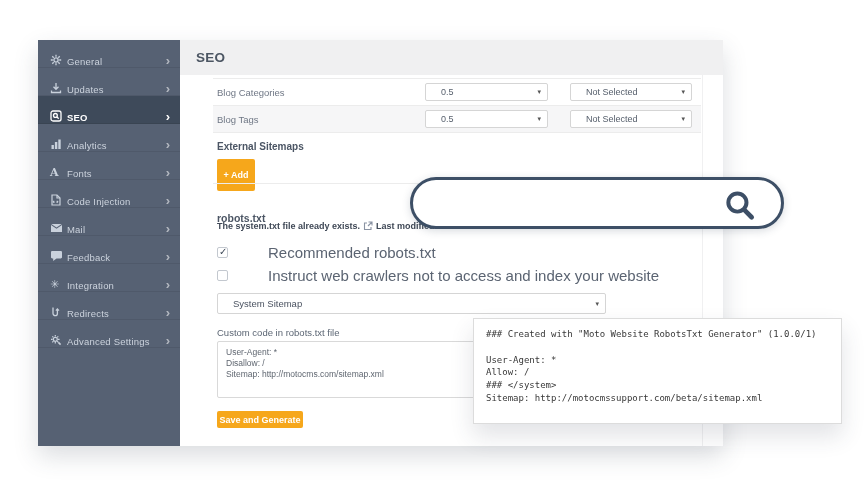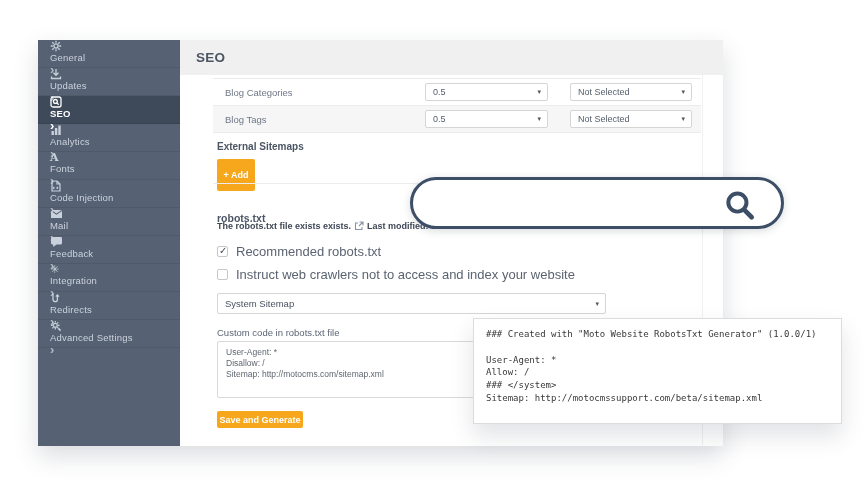--- a/index.html
+++ b/index.html
@@ -3,22 +3,22 @@
 <meta charset="utf-8">
 <style>
   * { margin:0; padding:0; box-sizing:border-box; }
   html,body { width:868px; height:480px; background:#ffffff; overflow:hidden;
               font-family:"Liberation Sans","DejaVu Sans",sans-serif; }
   .window { position:absolute; left:38px; top:40px; width:685px; height:406px;
             display:flex; border-radius:2px; box-shadow:0 10px 24px rgba(55,65,85,.18); background:#fff; }
 
   
   .sidebar { width:142px; background:#566173; flex:0 0 142px; }
-  .side-item { height:28px; display:flex; align-items:flex-start; padding:0 10px 0 12px;
-               border-bottom:1px solid rgba(0,0,0,.08); cursor:pointer; color:#c9d1dc;flex-direction:column; }
+  .side-item { height:28px; display:flex; align-items:flex-end; padding:0 10px 0 12px;
+               border-bottom:1px solid rgba(0,0,0,.08); cursor:pointer; color:#c9d1dc; }
   .side-item .icn { width:17px; height:14px; display:flex; align-items:center; justify-content:flex-start;
                     font-size:12px; line-height:1; color:#c9d1dc; }
   .side-item .lbl { flex:1; font-size:9.5px; color:#ccd3dd; letter-spacing:.2px; }
   .side-item .chev { font-size:13px; font-weight:bold; color:rgba(255,255,255,.55); line-height:1; }
   .side-item.selected { background:#3e4a5a; }
   .side-item.selected .lbl { color:#ffffff; font-weight:bold; }
   .side-item.selected .chev { color:#ffffff; }
   .side-item.selected .icn { color:#ffffff; }
   .side-item svg { display:block; }
 
@@ -27,42 +27,42 @@
   .content-header { height:35px; background:#f0f0f1; display:flex; align-items:center; padding-left:16px; }
   .content-title { font-size:13.5px; font-weight:bold; color:#4c5663; letter-spacing:.3px; }
   .vrule { position:absolute; left:522px; top:35px; bottom:0; width:1px; background:#f0f0f1; }
 
   .abs { position:absolute; }
 
   
   .prio-table { position:absolute; left:33px; top:38px; width:488px; border-top:1px solid #ececec; }
   .prio-row { height:27px; display:flex; align-items:center; position:relative; border-bottom:1px solid #ececec; }
   .prio-row.alt { background:#f6f6f7; }
-  .prio-label { font-size:9.5px; color:#6f7785; margin-left:12px; }
+  .prio-label { font-size:9.5px; color:#6f7785; margin-left:4px; }
 
   .fake-select { position:absolute; height:18px; background:#fff; border:1px solid #d5d5d5; border-radius:2px;
-                 font-size:9px; color:#555e6b; display:flex; align-items:center; padding:0 7px; cursor:pointer; }
+                 font-size:9px; color:#555e6b; display:flex; align-items:center; padding:0 15px; cursor:pointer; }
   .fake-select .caret { position:absolute; right:6px; top:50%; transform:translateY(-52%); font-size:7px; color:#555; }
   .sel-a { left:212px; width:123px; }
   .sel-b { left:357px; width:122px;align-items:center; }
 
   .section-head { font-size:10px; font-weight:bold; color:#4b5564; }
   .btn-orange { background:#f6a71b; color:#fff; font-weight:bold; border:none; border-radius:2px;
                 display:inline-flex; align-items:center; justify-content:center; cursor:pointer; }
   .divider { position:absolute; left:33px; width:488px; height:1px; background:#ececec; }
 
   .info-line { font-size:9px; color:#55606e; display:flex; align-items:center; gap:3px; white-space:nowrap; }
   .info-line .b { font-weight:bold; color:#3f4856; }
   .extlink-icon svg { display:block; }
 
   .chk-row { display:flex; align-items:center; gap:8px; cursor:pointer; }
   .chk-box { width:11px; height:11px; border:1px solid #c3c8cf; border-radius:2px; background:#fff; position:relative; }
   .chk-box.checked::after { content:"\2713"; position:absolute; left:1px; top:-2px; font-size:10px;
                             font-weight:bold; color:#3f4a59; }
-  .chk-label { font-size:13px; color:#5b6472; }
+  .chk-label { font-size:15px; color:#5b6472;margin-left:32px; }
 
   .wide-select { left:37px; width:389px; height:21px; font-size:9.5px; color:#4a5260; }
 
   .custom-label { font-size:9.5px; color:#5b6573; }
   .code-textarea { position:absolute; left:37px; top:301px; width:484px; height:57px; resize:none;
                    border:1px solid #d9d9d9; border-radius:2px; background:#fff; padding:5px 8px;
                    font-family:"Liberation Sans","DejaVu Sans",sans-serif; font-size:8.5px; line-height:11px;
                    color:#5f6670; outline:none; }
   .save-btn { left:37px; top:371px; width:86px; height:17px; font-size:9px; }
   .add-btn { left:37px; top:119px; width:38px; height:32px; font-size:9px; }
@@ -250,21 +250,21 @@
     </div>
 
     <div class="abs section-head" style="left:37px; top:101px;">External Sitemaps</div>
     <button class="abs btn-orange add-btn">+ Add</button>
 
     <div class="divider" style="top:143px;"></div>
 
     <div class="abs section-head" style="left:37px; top:172px; font-size:10.5px;">robots.txt</div>
 
     <div class="abs info-line" style="left:37px; top:181px;">
-      <span class="b">The robots.txt file exists exists.</span>
+      <span class="b">The system.txt file already exists.</span>
       <span class="extlink-icon">
         <svg width="10" height="10" viewBox="0 0 10 10">
             <g stroke="#8a93a3" stroke-width="1.1" fill="none">
               <path d="M4 2H1.5v6.5H8V6"></path>
               <path d="M5.5 1h3.5v3.5M9 1L5 5"></path>
             </g>
           </svg>
       </span>
       <span class="b">Last modified:</span>
       <span class="b">12/25/201</span>

